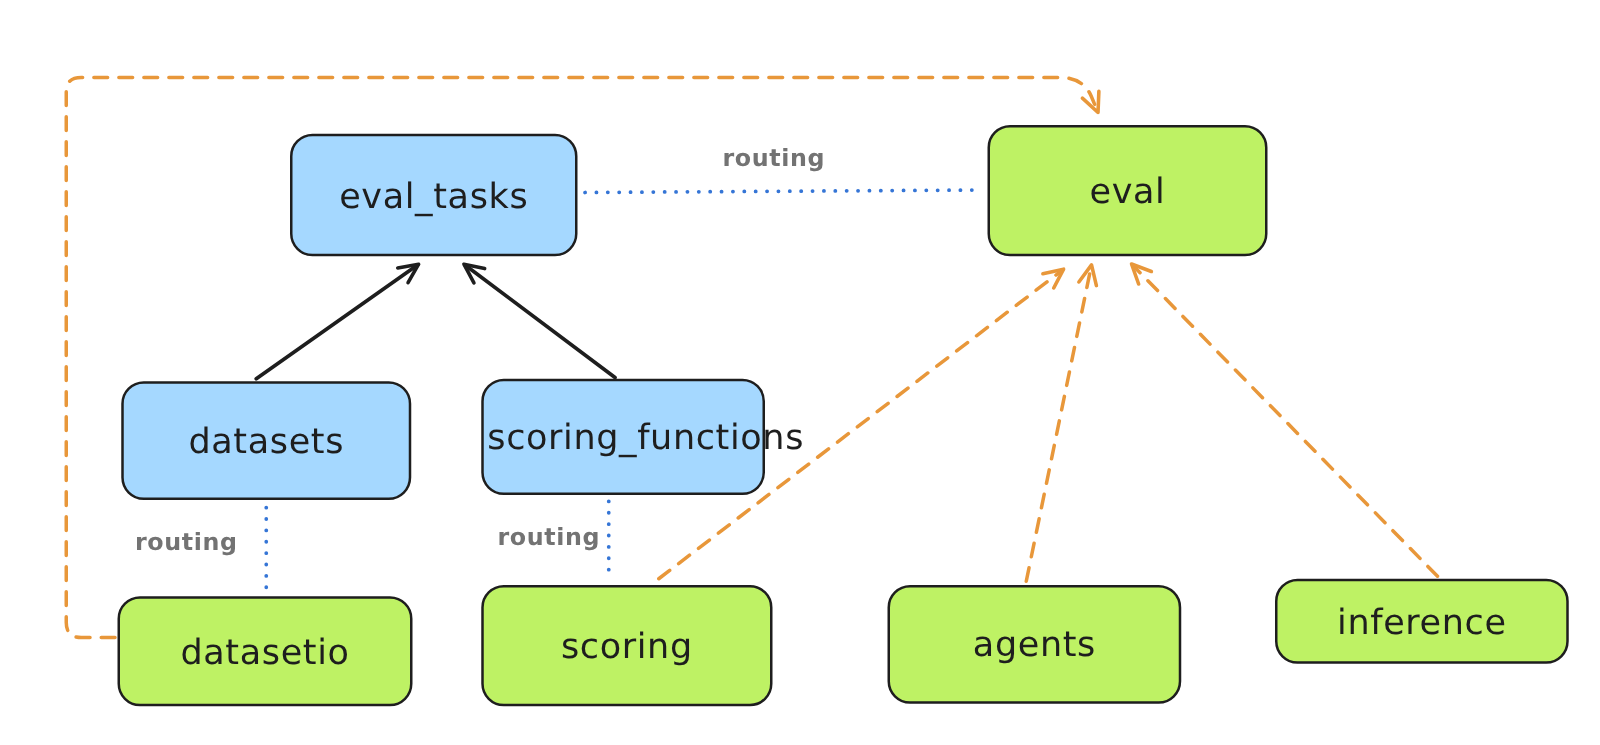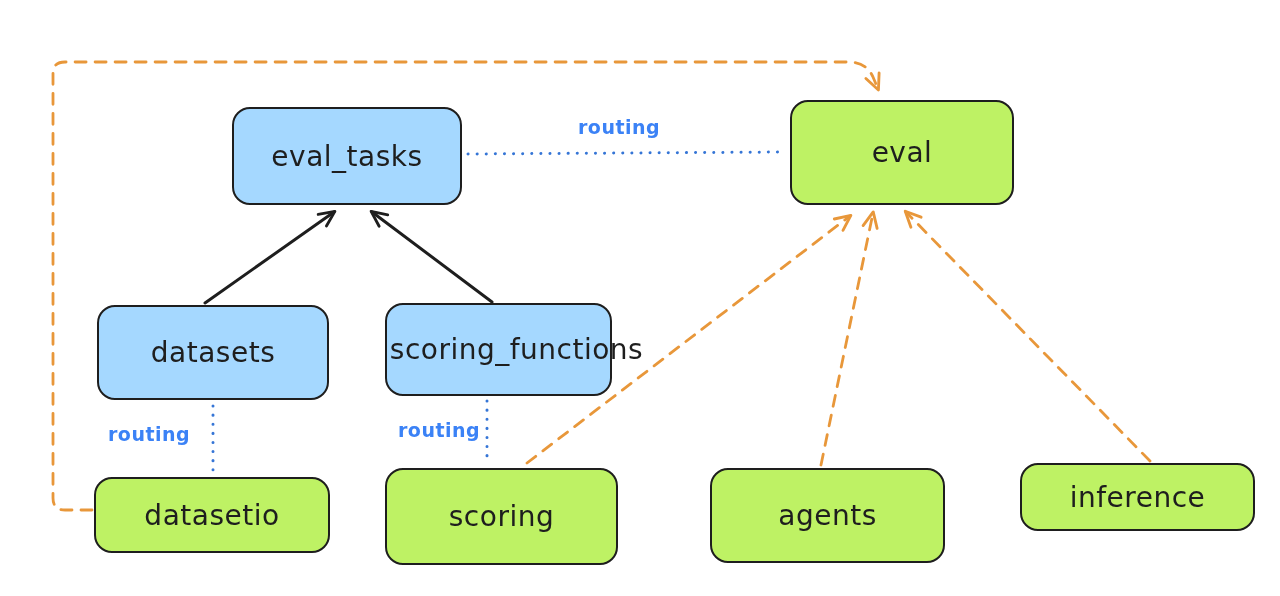--- a/index.html
+++ b/index.html
@@ -24,30 +24,30 @@
     color:#1e1e1e;
     letter-spacing:0.5px;
   }
   .node.blue{background:#a5d8ff;}
   .node.green{background:#bef264;}
 
   #node-eval-tasks       {left:232px; top:107px; width:230px; height:98px;}
   #node-eval             {left:790px; top:100px; width:224px; height:105px;}
   #node-datasets         {left:97px;  top:305px; width:232px; height:95px;}
   #node-scoring-functions{left:385px; top:303px; width:227px; height:93px;padding-left:36px;}
-  #node-datasetio        {left:94px;  top:477px; width:236px; height:76px;}
+  #node-datasetio        {left:94px;  top:477px; width:236px; height:88px;}
   #node-scoring          {left:385px; top:468px; width:233px; height:97px;}
   #node-agents           {left:710px; top:468px; width:235px; height:95px;}
   #node-inference        {left:1020px;top:463px; width:235px; height:68px;}
 
   .edge-label{
     position:absolute;
     font-size:19px;
     font-weight:600;
-    color:#3b82f6;
+    color:#737373;
     letter-spacing:0.5px;
   }
   #routing-label-top    {left:578px; top:116px;}
   #routing-label-left   {left:108px; top:423px;}
   #routing-label-middle {left:398px; top:419px;}
 </style>
 </head>
 <body>
 
 <div id="canvas">

